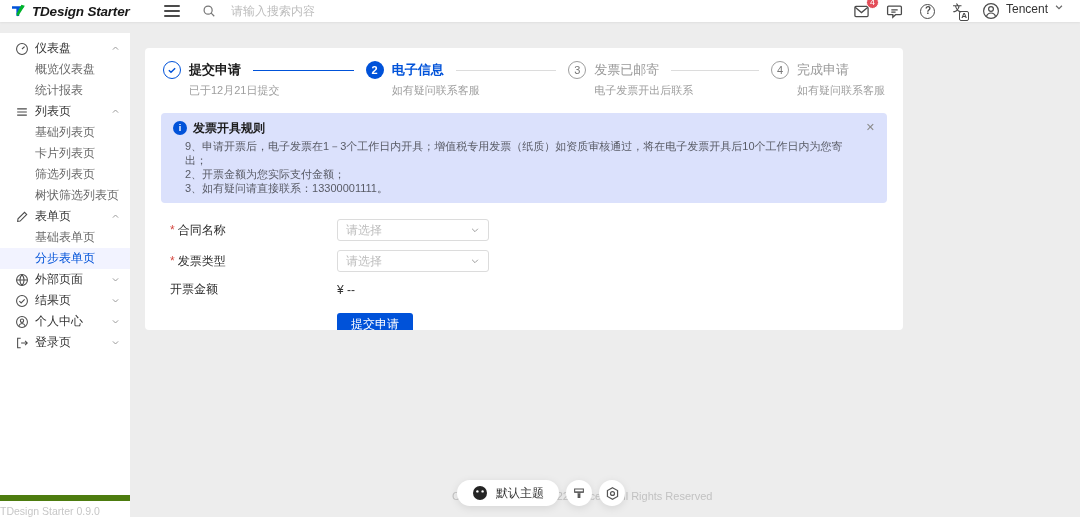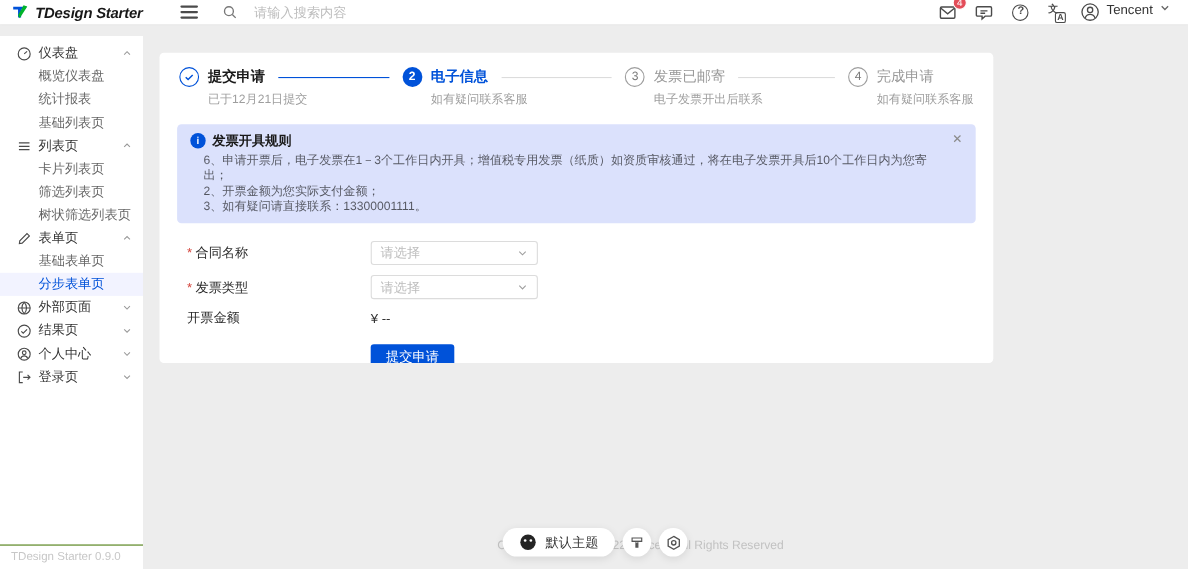--- a/index.html
+++ b/index.html
@@ -31,22 +31,22 @@
 
   
   .sidebar { position:fixed; top:33px; left:0; bottom:0; width:130px; background:#fff; z-index:10; padding-top:5px; }
   .menu-item { height:21px; display:flex; align-items:center; font-size:12px; cursor:pointer; white-space:nowrap; }
   .menu-item.group { padding:0 10px 0 15px; color:rgba(0,0,0,.82); }
   .mi-icon { width:14px; height:14px; margin-right:6px; color:#4b4b4b; flex:none; display:flex; align-items:center; }
   .mi-arrow { margin-left:auto; color:#999; display:flex; }
   .mi-arrow.down svg { transform:rotate(180deg); }
   .menu-item.child { padding-left:35px; color:rgba(0,0,0,.62); }
   .menu-item.child.active { color:#0052d9; background:#f2f3ff; }
-  .sidebar-version { position:absolute; bottom:0; left:0; right:0; height:22px; line-height:21px; padding-left:10px;
-                     border-top:1px solid #4d7c0f; color:#c7c7c7; font-size:10.5px; background:#fff; }
+  .sidebar-version { position:absolute; bottom:0; left:0; right:0; height:22px; line-height:21px; 
+                     border-top:6px solid #4d7c0f; color:#c7c7c7; font-size:10.5px; background:#fff; }
 
   
   .main { position:absolute; top:33px; left:130px; width:788px; bottom:0; }
   .card { margin:15px; background:#fff; border-radius:4px; height:282px; overflow:hidden; }
 
   
   .steps { display:flex; padding:13px 18px 0 18px; }
   .step { flex:1; min-width:0; }
   .step:last-child { flex:0 0 auto; }
   .step-head { display:flex; align-items:center; }
@@ -176,35 +176,35 @@
           <path d="M2.5 7.5L6 4l3.5 3.5"></path>
         </svg>
     </span>
   </div>
   <div class="menu-item child">
     <span class="mi-label">概览仪表盘</span>
   </div>
   <div class="menu-item child">
     <span class="mi-label">统计报表</span>
   </div>
-  <div class="menu-item child">
-    <span class="mi-label">基础列表页</span>
-  </div>
   <div class="menu-item group">
     <span class="mi-icon">
       <svg width="14" height="14" viewBox="0 0 16 16" fill="none" stroke="currentColor" stroke-width="1.3">
           <path d="M2.5 4.5h11M2.5 8h11M2.5 11.5h11"></path>
         </svg>
     </span>
     <span class="mi-label">列表页</span>
     <span class="mi-arrow up">
       <svg width="9" height="9" viewBox="0 0 12 12" fill="none" stroke="currentColor" stroke-width="1.3">
           <path d="M2.5 7.5L6 4l3.5 3.5"></path>
         </svg>
     </span>
+  </div>
+  <div class="menu-item child">
+    <span class="mi-label">基础列表页</span>
   </div>
   <div class="menu-item child">
     <span class="mi-label">卡片列表页</span>
   </div>
   <div class="menu-item child">
     <span class="mi-label">筛选列表页</span>
   </div>
   <div class="menu-item child">
     <span class="mi-label">树状筛选列表页</span>
   </div>
@@ -323,21 +323,21 @@
           <span class="step-icon">4</span>
           <span class="step-title">完成申请</span>
         </div>
         <div class="step-desc">如有疑问联系客服</div>
       </div>
     </div>
 
     <div class="alert">
       <i class="alert-info-icon">i</i>
       <div class="alert-title">发票开具规则</div>
-      <div class="alert-line">6、申请开票后，电子发票在1－3个工作日内开具；增值税专用发票（纸质）如资质审核通过，将在电子发票开具后10个工作日内为您寄出；</div>
+      <div class="alert-line">9、申请开票后，电子发票在1－3个工作日内开具；增值税专用发票（纸质）如资质审核通过，将在电子发票开具后10个工作日内为您寄出；</div>
       <div class="alert-line">2、开票金额为您实际支付金额；</div>
       <div class="alert-line">3、如有疑问请直接联系：13300001111。</div>
       <span class="alert-close">✕</span>
     </div>
 
     <div class="form">
       <div class="form-row">
         <span class="form-label required">合同名称</span>
         <div class="select">
           <span class="ph">请选择</span>

